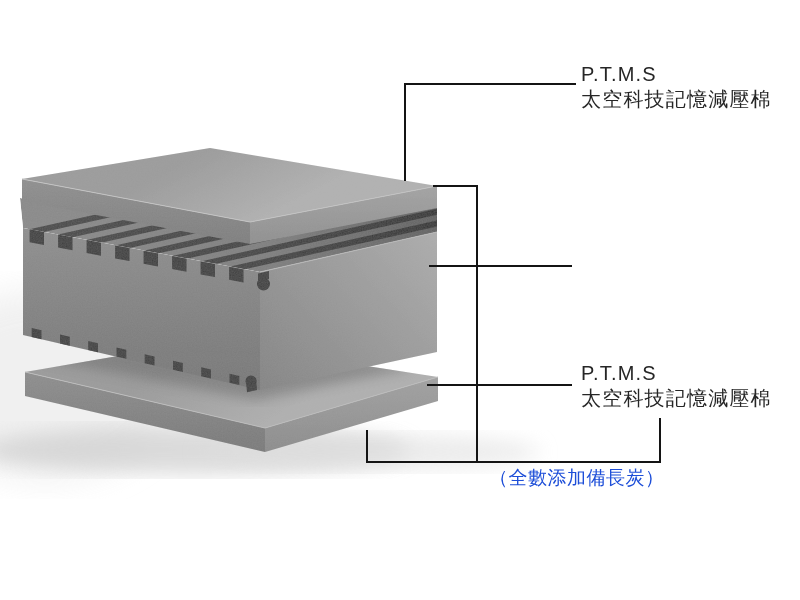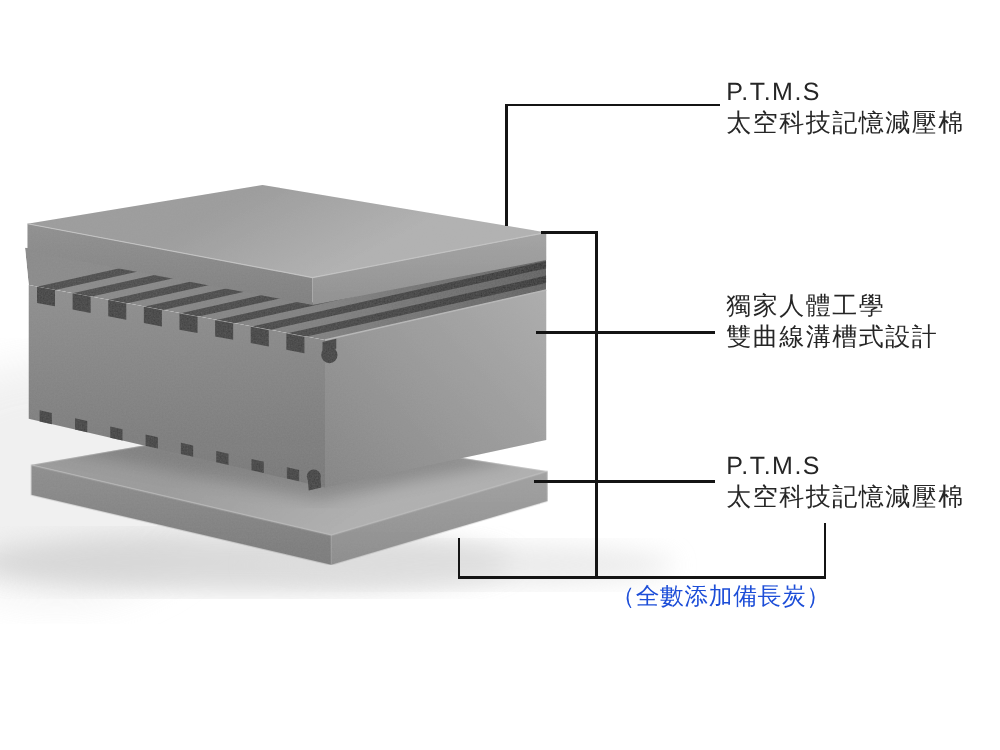--- a/index.html
+++ b/index.html
@@ -179,24 +179,20 @@
       <path d="M427,385 H572"></path>
       <path d="M367,430 V462 H660 V418"></path>
     </g>
   </svg>
 
   <div class="callout-label label-top">
     <div>P.T.M.S</div>
     <div>太空科技記憶減壓棉</div>
   </div>
 
-  <div class="callout-label label-middle">
-    <div>獨家人體工學</div>
-    <div>雙曲線溝槽式設計</div>
-  </div>
 
   <div class="callout-label label-bottom">
     <div>P.T.M.S</div>
     <div>太空科技記憶減壓棉</div>
   </div>
 
   <div class="footnote">（全數添加備長炭）</div>
 
 </div>
 

